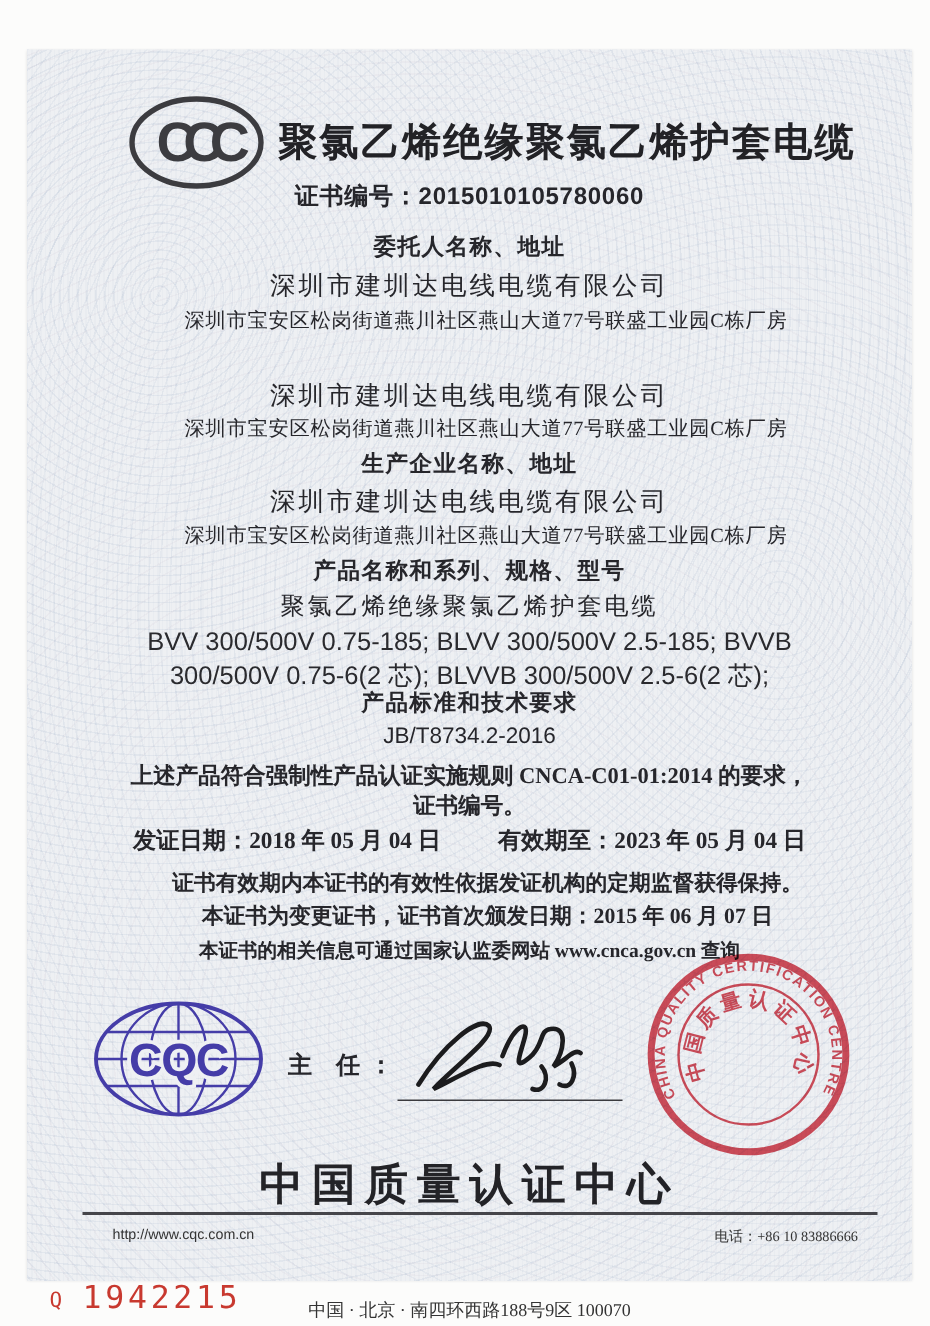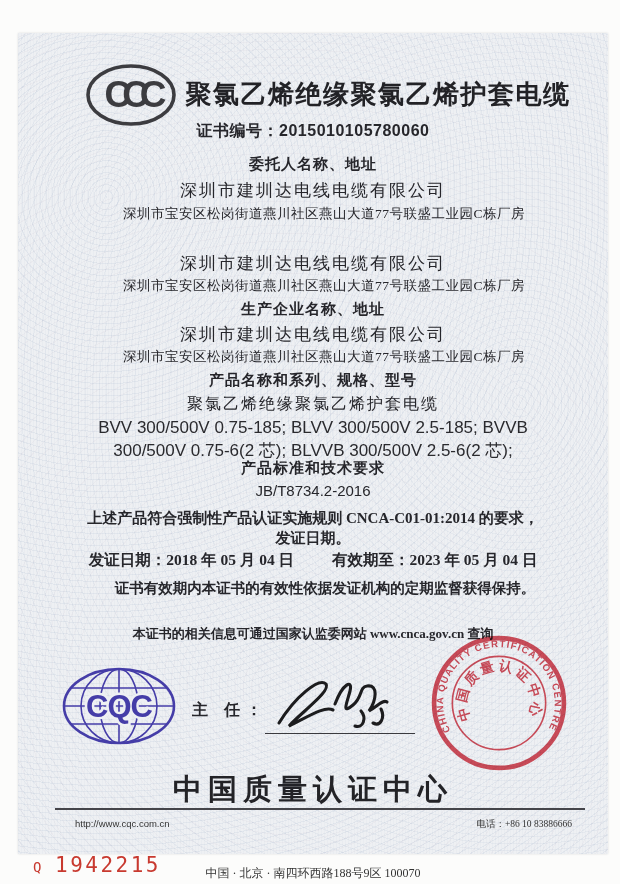--- a/index.html
+++ b/index.html
@@ -87,28 +87,29 @@
 
   <div class="abs sec-h" style="top:338px">产品名称和系列、规格、型号</div>
   <div class="abs prod" style="top:361px">聚氯乙烯绝缘聚氯乙烯护套电缆</div>
   <div class="abs models">BVV 300/500V 0.75-185; BLVV 300/500V 2.5-185; BVVB 300/500V 0.75-6(2 芯); BLVVB 300/500V 2.5-6(2 芯);</div>
 
   <div class="abs sec-h" style="top:426px">产品标准和技术要求</div>
   <div class="abs std" style="top:449px">JB/T8734.2-2016</div>
 
   <div class="abs stmt">
     <span>上述产品符合强制性产品认证实施规则 CNCA-C01-01:2014 的要求，</span><br>
-    <span>发证日期。</span>
+    <span>证书编号。</span>
   </div>
 
   <div class="abs dates">
     <span>发证日期：2018 年 05 月 04 日</span><span class="gap"></span><span>有效期至：2023 年 05 月 04 日</span>
   </div>
 
   <div class="abs note" style="top:546px">证书有效期内本证书的有效性依据发证机构的定期监督获得保持。</div>
+  <div class="abs note" style="top:568px">本证书为变更证书，证书首次颁发日期：2015 年 06 月 07 日</div>
   <div class="abs note-sm" style="top:592px">本证书的相关信息可通过国家认监委网站 www.cnca.gov.cn 查询</div>
 
   <svg class="cqc-logo" viewBox="0 0 118 80">
     <defs>
         <clipPath id="globeclip">
           <ellipse cx="59" cy="40" rx="55" ry="37"></ellipse>
         </clipPath>
       </defs>
     <ellipse cx="59" cy="40" rx="55" ry="37" fill="none" stroke="#453da8" stroke-width="2.6"></ellipse>
     <g clip-path="url(#globeclip)" stroke="#453da8" stroke-width="1.6" fill="none">

